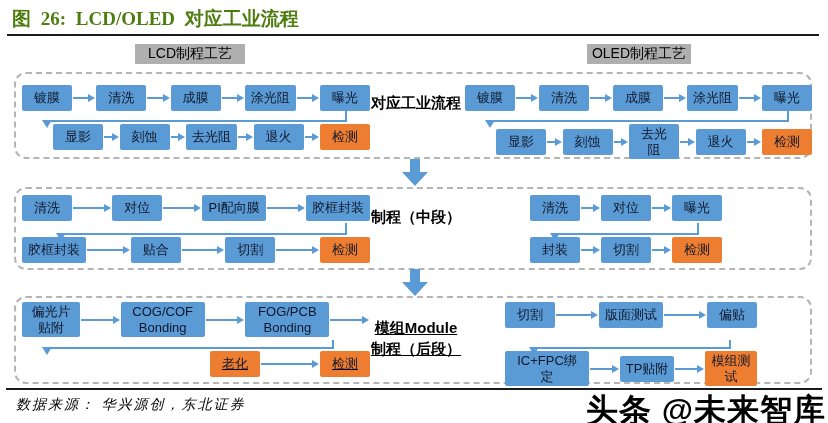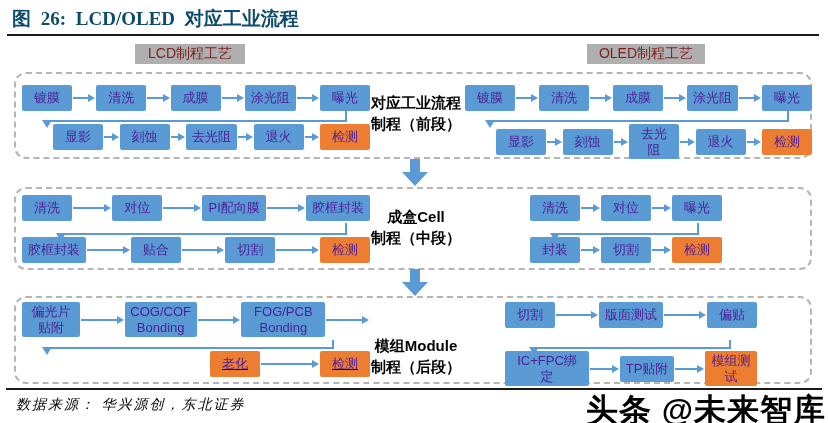--- a/index.html
+++ b/index.html
@@ -1,28 +1,28 @@
 <!DOCTYPE html>
 <html><head>
 <meta charset="utf-8">
 <style>
   html,body{margin:0;padding:0;background:#fff;}
   #stage{position:relative;width:828px;height:423px;background:#fff;overflow:hidden;
          font-family:"Liberation Sans",sans-serif;}
 
   
   #title{position:absolute;left:12px;top:6px;font-family:"Liberation Serif",serif;
-         font-weight:bold;font-size:19px;color:#0c4a6e;word-spacing:5px;}
+         font-weight:bold;font-size:19px;color:#4d7c0f;word-spacing:5px;}
   #title-rule{position:absolute;left:7px;right:9px;top:34px;height:2px;background:#1a1a1a;}
 
   
-  .ghead{position:absolute;top:44px;height:20px;background:#afafaf;color:#7f1d1d;
+  .ghead{position:absolute;top:44px;height:20px;background:#afafaf;color:#000000;
          font-size:14px;display:flex;align-items:center;justify-content:center;}
   #hlcd{left:135px;width:110px;}
-  #holed{left:587px;width:118px;}
+  #holed{left:587px;width:104px;}
 
   
   .sec{position:absolute;left:14px;width:798px;border:2px dashed #b5b5b5;
        border-radius:12px;box-sizing:border-box;}
   #s1{top:72px;height:87px;}
   #s2{top:187px;height:83px;}
   #s3{top:296px;height:88px;}
 
   
   .flow{position:absolute;top:0;bottom:0;}
@@ -32,21 +32,21 @@
 
   .frow{position:absolute;left:0;right:0;display:flex;align-items:center;
         justify-content:space-between;}
   .frow.start{justify-content:flex-end;text-decoration:underline;}
   #s1 .r1{top:11px;} #s1 .r2{top:50px;margin-left:31px;}
   #s2 .r1{top:6px;}  #s2 .r2{top:48px;}
   #s3 .r1{top:4px;}  #s3 .r2{top:53px;}
 
   
   .pbox{display:flex;align-items:center;justify-content:center;background:#5B9BD5;
-        color:#4c1d95;min-width:50px;min-height:26px;padding:2px 6px;box-sizing:border-box;
+        color:#0f172a;min-width:50px;min-height:26px;padding:2px 6px;box-sizing:border-box;
         font-size:13px;line-height:1.2;text-align:center;border-radius:2px;flex:0 0 auto;}
   .pbox.or{background:#ED7D31;}
 
   
   .ar{flex:1 1 10px;height:2px;background:#5B9BD5;position:relative;margin:0 3px 0 1px;}
   .ar::after{content:"";position:absolute;right:-2px;top:-3px;
              border-left:7px solid #5B9BD5;border-top:4px solid transparent;
              border-bottom:4px solid transparent;}
   .ar.fx{flex:0 0 56px;}
 
@@ -59,21 +59,21 @@
   #s2 .flow-lcd .elbow{left:40px;}
   #s3 .flow-lcd .elbow{right:36px;}
   #s3 .flow-oled .elbow{left:30px;right:26px;}
   .elbow::after{content:"";position:absolute;left:-6px;bottom:-8px;
                 border-top:8px solid #5B9BD5;border-left:5px solid transparent;
                 border-right:5px solid transparent;}
 
   
   .midlabel{position:absolute;left:350px;width:132px;text-align:center;font-weight:bold;
             font-size:15px;color:#000;line-height:1.4;}
-  #ml1{top:92px;} #ml2{top:206px;} #ml3{top:335px;}
+  #ml1{top:92px;} #ml2{top:206px;} #ml3{top:317px;text-decoration:underline;}
 
   
   .downarrow{position:absolute;left:402px;width:26px;height:27px;}
   #da1{top:159px;} #da2{top:269px;}
 
   
   #foot-rule{position:absolute;left:6px;right:6px;top:388px;height:2px;background:#1a1a1a;}
   #source{position:absolute;left:16px;top:396px;font-family:"Liberation Serif",serif;
           font-style:italic;font-size:14px;color:#000;letter-spacing:2px;}
   #watermark{position:absolute;right:2px;top:389px;font-size:32px;font-weight:bold;
@@ -137,21 +137,20 @@
         <span class="pbox" style="width:46px">去光阻</span>
           <i class="ar"></i>
         <span class="pbox">退火</span>
           <i class="ar"></i>
         <span class="pbox or">检测</span>
       </div>
     </div>
   </div>
   <div class="midlabel" id="ml1">
     <div>对应工业流程</div>
-    <div>制程（前段）</div>
   </div>
   <div class="downarrow" id="da1">
     <svg width="26" height="27" viewBox="0 0 26 27">
         <path d="M8 0 H18 V13 H26 L13 27 L0 13 H8 Z" fill="#5B9BD5"></path>
       </svg>
   </div>
 
   <div class="sec" id="s2">
     <div class="flow flow-lcd">
       <div class="frow r1">
@@ -186,35 +185,34 @@
       <div class="frow r2">
         <span class="pbox">封装</span>
           <i class="ar"></i>
         <span class="pbox">切割</span>
           <i class="ar"></i>
         <span class="pbox or">检测</span>
       </div>
     </div>
   </div>
   <div class="midlabel" id="ml2">
-    <div>成盒Cell</div>
     <div>制程（中段）</div>
   </div>
   <div class="downarrow" id="da2">
     <svg width="26" height="27" viewBox="0 0 26 27">
         <path d="M8 0 H18 V13 H26 L13 27 L0 13 H8 Z" fill="#5B9BD5"></path>
       </svg>
   </div>
 
   <div class="sec" id="s3">
     <div class="flow flow-lcd">
       <div class="frow r1">
         <span class="pbox" style="width:58px">偏光片贴附</span>
           <i class="ar"></i>
-        <span class="pbox" style="width:72px">COG/COF Bonding</span>
+        <span class="pbox" style="width:84px">COG/COF Bonding</span>
           <i class="ar"></i>
         <span class="pbox" style="width:84px">FOG/PCB Bonding</span>
           <i class="ar"></i>
       </div>
       <div class="elbow"></div>
       <div class="frow r2 start">
         <span class="pbox or">老化</span>
           <i class="ar fx"></i>
         <span class="pbox or">检测</span>
       </div>

